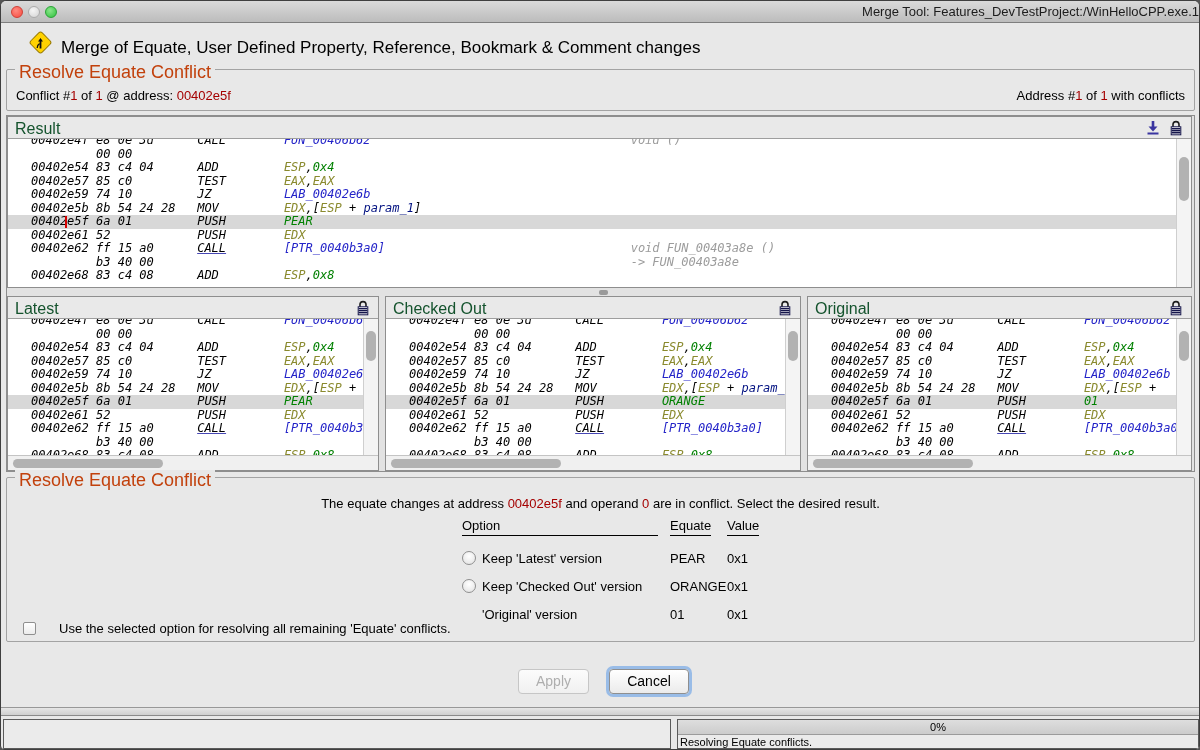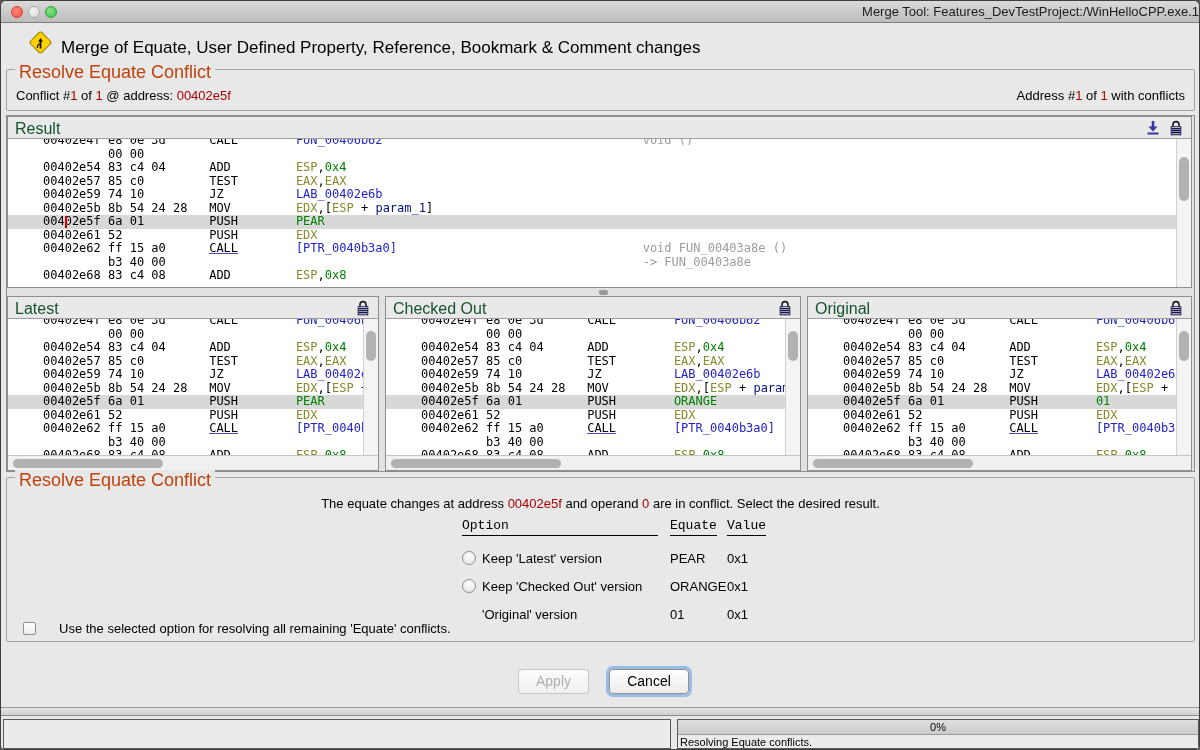--- a/index.html
+++ b/index.html
@@ -58,21 +58,21 @@
 
   .splitter-knob{ position:absolute; left:592px; top:174px; width:9px; height:5px;
     background:#9a9a9a; border-radius:2px; }
 
   
   .listing{ position:absolute; left:0; right:0; top:22px; bottom:0; overflow:hidden; background:#fff;}
   .with-hscroll .listing{ bottom:15px; }
   .lines{ margin-top:-5px; position:relative; }
   .line{ position:relative; display:block; white-space:pre;
     font-family:"DejaVu Sans Mono","Liberation Mono",monospace;
-    font-size:12px; line-height:13.5px; color:#000; padding-left:35px; }
+    font-size:12px; line-height:13.5px; color:#000; padding-left:23px;font-style:italic; }
   .line.hl{ background:#d8d8d8; }
   .cursor-bar{ position:absolute; left:57px; top:1px; bottom:1px; width:2px; background:#d40000; }
   .c-reg{ color:#8a8a2e; } .c-sc{ color:#008000; } .c-lab{ color:#2323c8; }
   .c-par{ color:#001080; } .c-cmt{ color:#9c9c9c; }
   .mn-u{ text-decoration:underline; text-decoration-color:#4646b4; }
 
   
   .vscroll{ position:absolute; right:0; top:22px; bottom:0; width:15px;
     background:#f4f4f4; border-left:1px solid #cfcfcf; }
   .with-hscroll .vscroll{ bottom:15px; }
@@ -81,21 +81,21 @@
     background:#f0f0f0; border-top:1px solid #c4c4c4; }
   .hthumb{ position:absolute; top:3px; height:9px; border-radius:5px; background:#b2b2b2; }
 
   
   #resolve-box{ left:5px; top:476px; width:1189px; height:165px; }
   #resolve-box .msg{ position:absolute; left:0; top:18px; width:100%;
     text-align:center; font-size:13px; color:#000; }
   .opt-table{ position:absolute; left:455px; top:40px; font-size:13px; color:#000; }
   .opt-row{ display:flex; align-items:center; }
   .col-option{ width:208px; } .col-equate{ width:57px; } .col-value{ width:50px; }
-  .opt-head{ margin-bottom:8px;font-family:Liberation Mono, monospace; }
+  .opt-head{ margin-bottom:8px; }
   .opt-head span{ display:inline-block; border-bottom:1px solid #000; padding-bottom:2px; }
   .opt-head .col-option span, .opt-head .col-option{ }
   .head-option{ width:196px; }
   .opt-row + .opt-row{ margin-top:0; }
   .row-item{ height:28px; }
   .radio{ width:14px; height:14px; border-radius:50%; border:1px solid #8f8f8f;
     background:radial-gradient(circle at 50% 35%, #ffffff, #e0e0e0); margin-right:6px; flex:0 0 14px;}
   .radio-spacer{ width:20px; flex:0 0 20px; }
   .cb-row{ position:absolute; left:16px; top:143px; display:flex; align-items:center; font-size:13px; color:#000;gap:16px;}
   .checkbox{ width:13px; height:13px; border:1px solid #8f8f8f; border-radius:2px;

